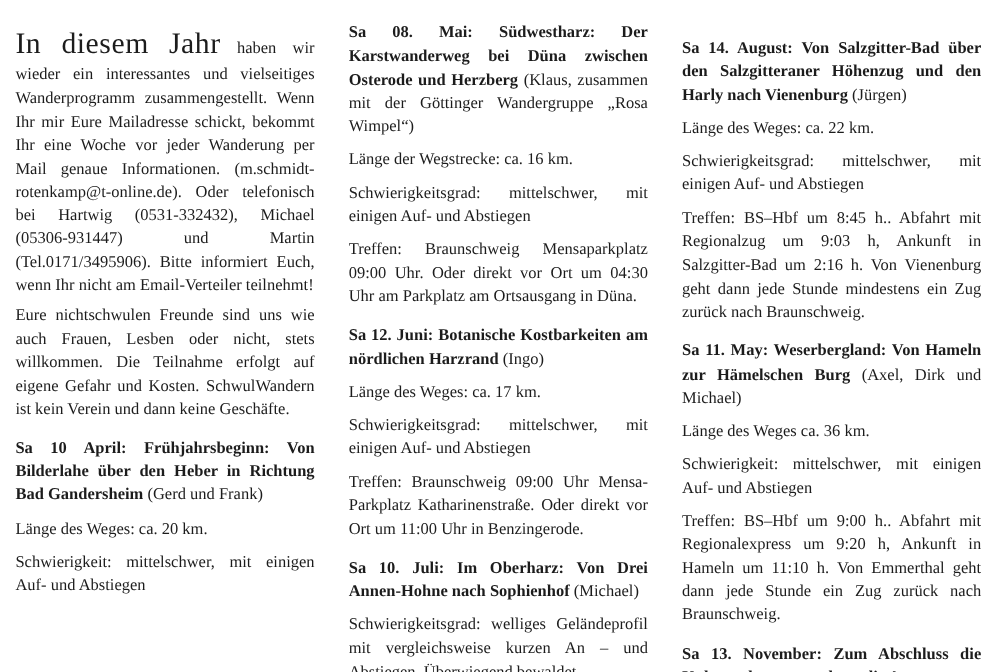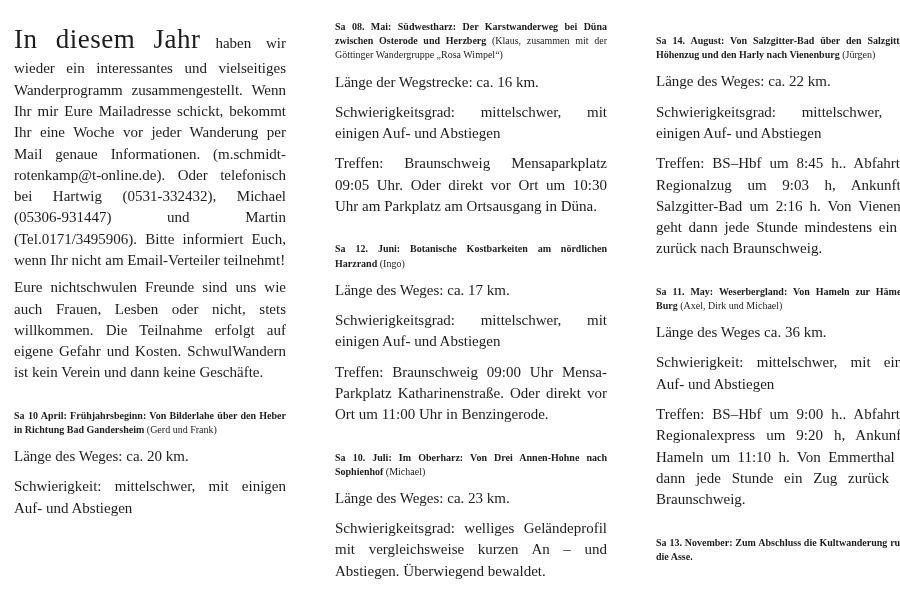--- a/index.html
+++ b/index.html
@@ -10,44 +10,44 @@
     color: #1c1c1c;
     font-family: "Liberation Serif", "DejaVu Serif", serif;
     overflow: hidden;
   }
   .page {
     box-sizing: border-box;
     width: 764px;
     height: 611px;
     padding: 20px 8px 0 14px;
     display: flex;
-    gap: 49px;
+    gap: 31px;
     border-radius: 25px;
   }
   .col {
     width: 272px;
     flex: 0 0 272px;
   }
   p {
     margin: 0 0 9px 0;
     font-size: 15px;
     line-height: 1.42;
     text-align: justify;
     hyphens: auto;
   }
   .intro-first { margin-bottom: 6px; }
   .lead {
     font-size: 27px;
     letter-spacing: 0.5px;
   }
   .emphasis { font-weight: bold; }
-  .entry { margin-top: 25px; }
+  .entry { margin-top: 14px; }
   .entry-first { margin-top: 24px; }
   .entry-title {
-    font-size: 10px;
+    font-size: 15px;
     line-height: 1.42;
     text-align: justify;
     margin: 0 0 9px 0;
     hyphens: auto;
   }
   .entry-title .t { font-weight: bold; }
   .entry-title .g { font-weight: normal; }
 </style>
 </head>
 <body>
@@ -65,33 +65,32 @@
 
     </div>
 
   </div>
 
   <div class="col">
     <div class="entry entry-first" style="margin-top:0;">
       <h3 class="entry-title"><span class="t">Sa 08. Mai: Südwestharz: Der Karstwanderweg bei Düna zwischen Osterode und Herzberg</span> <span class="g">(Klaus, zusammen mit der Göttinger Wandergruppe „Rosa Wimpel“)</span></h3>
       <p>Länge der Wegstrecke: ca. 16 km.</p>
       <p>Schwierigkeitsgrad: mittelschwer, mit einigen Auf- und Abstiegen</p>
-      <p>Treffen: Braunschweig Mensaparkplatz 09:05 Uhr. Oder direkt vor Ort um 10:30 Uhr am Parkplatz am Ortsausgang in Düna.</p>
+      <p>Treffen: Braunschweig Mensaparkplatz 09:00 Uhr. Oder direkt vor Ort um 04:30 Uhr am Parkplatz am Ortsausgang in Düna.</p>
     </div>
 
     <div class="entry">
       <h3 class="entry-title"><span class="t">Sa 12. Juni: Botanische Kostbarkeiten am nördlichen Harzrand</span> <span class="g">(Ingo)</span></h3>
       <p>Länge des Weges: ca. 17 km.</p>
       <p>Schwierigkeitsgrad: mittelschwer, mit einigen Auf- und Abstiegen</p>
       <p>Treffen: Braunschweig 09:00 Uhr Mensa-Parkplatz Katharinenstraße. Oder direkt vor Ort um 11:00 Uhr in Benzingerode.</p>
     </div>
 
     <div class="entry">
       <h3 class="entry-title"><span class="t">Sa 10. Juli: Im Oberharz: Von Drei Annen-Hohne nach Sophienhof</span> <span class="g">(Michael)</span></h3>
-      <p>Länge des Weges: ca. 23 km.</p>
       <p>Schwierigkeitsgrad: welliges Geländeprofil mit vergleichsweise kurzen An – und Abstiegen. Überwiegend bewaldet.</p>
 
     </div>
   </div>
 
   <div class="col">
     <div class="entry entry-first" style="margin-top:14px;">
       <h3 class="entry-title"><span class="t">Sa 14. August: Von Salzgitter-Bad über den Salzgitteraner Höhenzug und den Harly nach Vienenburg</span> <span class="g">(Jürgen)</span></h3>
       <p>Länge des Weges: ca. 22 km.</p>
       <p>Schwierigkeitsgrad: mittelschwer, mit einigen Auf- und Abstiegen</p>

